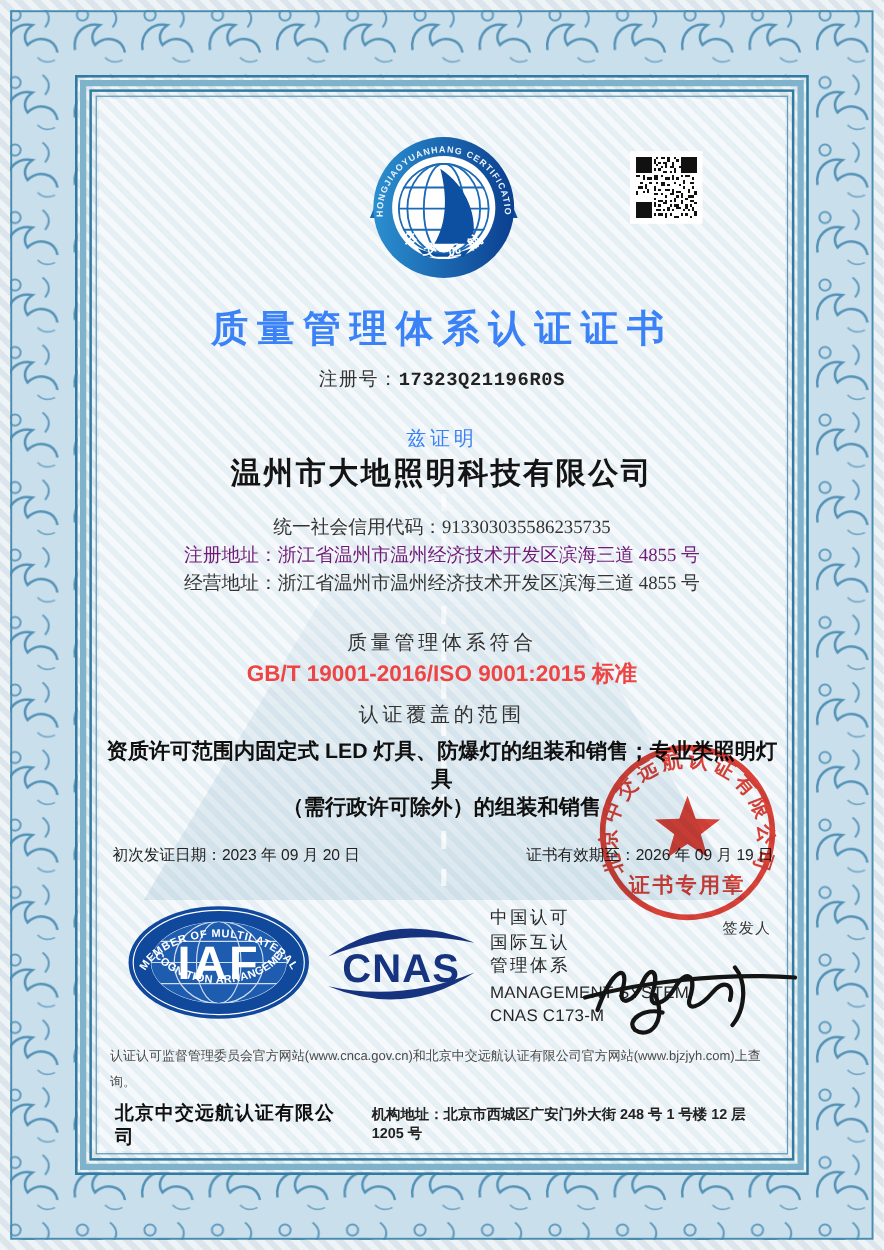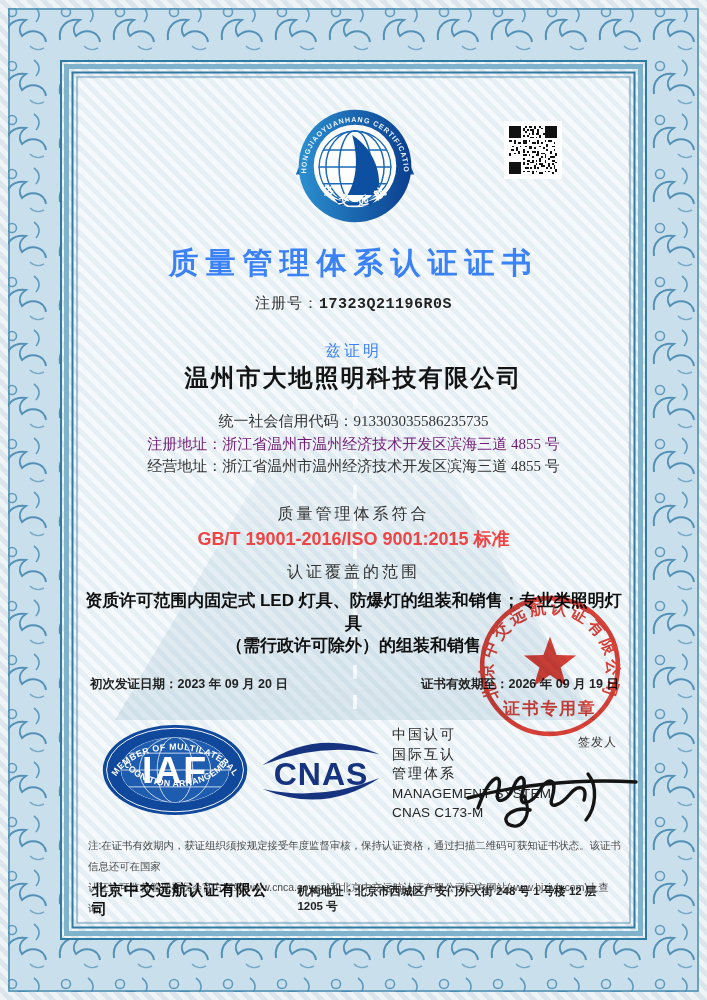--- a/index.html
+++ b/index.html
@@ -37,21 +37,21 @@
   .credit    { top:412px; font-size:15px; color:#333; }
   .addr1     { top:435px; font-size:15px; color:#701a75; }
   .addr2     { top:457px; font-size:15px; color:#333; }
   .conform   { top:504px; font-size:16px; color:#333; letter-spacing:3px; }
   .standard  { top:527px; font-size:18px; font-weight:bold; color:#ef4444; }
   .scope-h   { top:562px; font-size:16px; color:#333; letter-spacing:3px; }
   .scope1    { top:589px; font-size:17px; font-weight:bold; color:#101010; }
   .scope2    { top:634px; font-size:17px; font-weight:bold; color:#101010; }
 
   .dates { top:676px; left:90px; right:88px; display:flex; justify-content:space-between;
-           font-size:12.5px; font-weight:bold; color:#222; }
+           font-size:12.5px; font-weight:normal; color:#222; }
   .seal-wrap { left:474px; top:590px; width:152px; height:152px; z-index:5; mix-blend-mode:multiply; }
   .signer { left:578px; top:734px; font-size:12px; color:#333; letter-spacing:1px; }
   .iaf-wrap  { left:100px; top:723px; width:150px; }
   .cnas-wrap { left:257px; top:733px; width:128px; }
   .accred { left:392px; top:725px; line-height:19.5px; color:#262626; }
   .accred .cn { font-family:"Liberation Serif","DejaVu Serif",serif; font-size:14px; letter-spacing:2px; }
   .accred .en { font-size:13.5px; letter-spacing:.2px; }
   .sig-wrap { left:460px; top:746px; width:184px; height:88px; z-index:6; }
 
   .note { left:88px; right:84px; top:835px; font-size:10.4px; line-height:21px; color:#4a4a4a; }
@@ -231,20 +231,19 @@
     <g fill="none" stroke="#141414" stroke-width="3.4" stroke-linecap="round" stroke-linejoin="round">
       <path d="M18 62 C 30 28, 44 24, 38 46 C 34 60, 48 56, 54 40 C 60 26, 68 30, 62 48 C 58 62, 72 58, 80 44 C 88 30, 98 32, 92 52 C 88 64, 100 60, 110 48 C 118 38, 128 40, 124 54"></path>
       <path d="M64 50 C 74 70, 60 86, 48 78 C 40 70, 56 60, 70 64"></path>
       <path d="M8 52 C 52 40, 116 32, 176 36"></path>
       <path d="M128 28 C 138 40, 136 62, 126 74"></path>
     </g>
   </svg>
 </div>
 
 <div class="abs note">
-  <div>注:在证书有效期内，获证组织须按规定接受年度监督审核，保持认证资格，通过扫描二维码可获知证书状态。该证书信息还可在国家</div>
   <div>认证认可监督管理委员会官方网站(www.cnca.gov.cn)和北京中交远航认证有限公司官方网站(www.bjzjyh.com)上查询。</div>
 </div>
 
 <div class="abs footer">
   <span class="footer-org serif">北京中交远航认证有限公司</span>
   <span class="footer-addr"><span>机构地址：</span><span>北京市西城区广安门外大街 248 号 1 号楼 12 层 1205 号</span></span>
 </div>
 
 </body></html>

